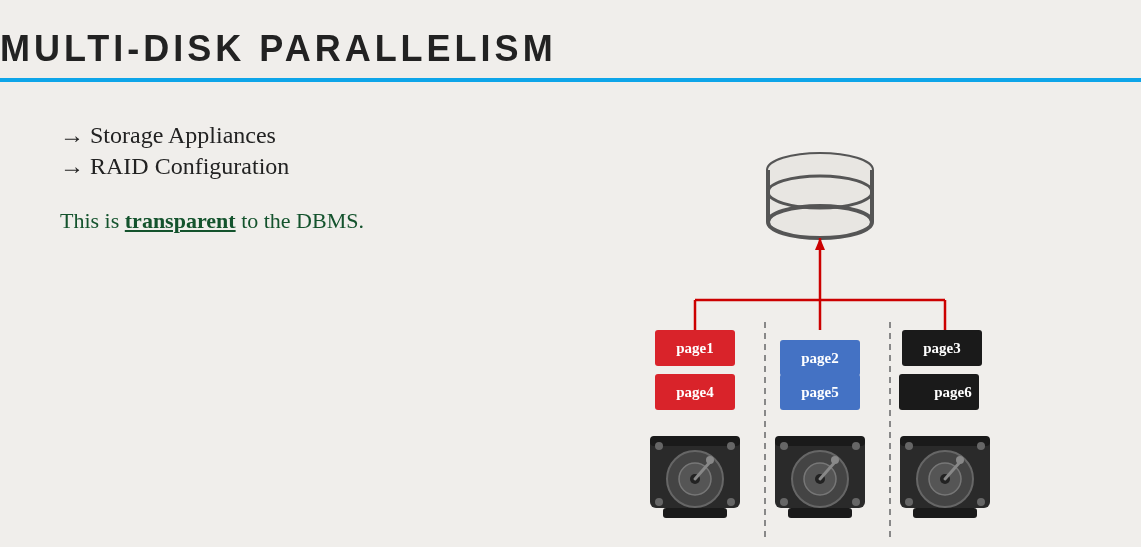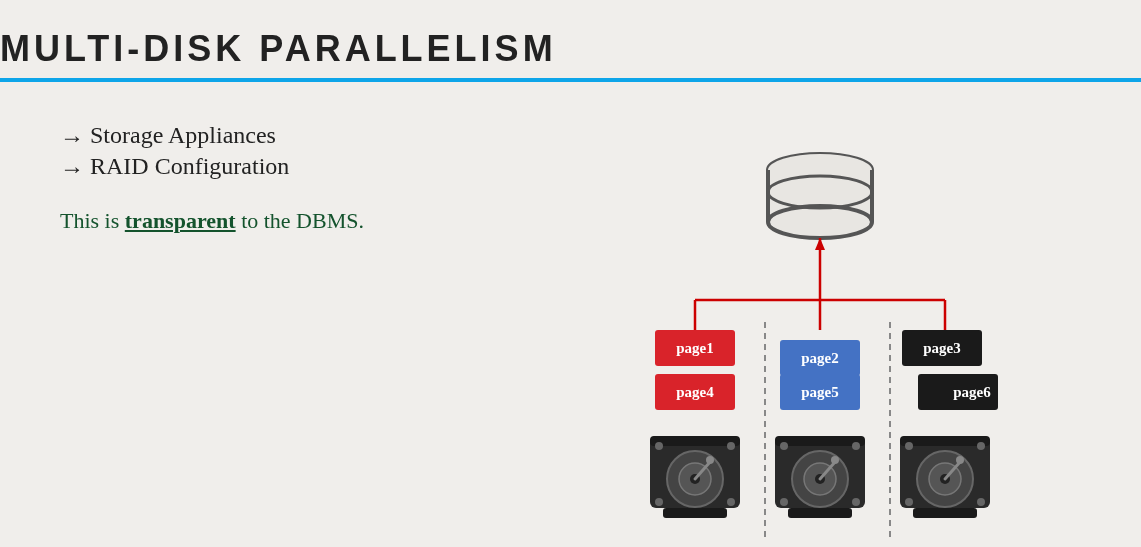--- a/index.html
+++ b/index.html
@@ -181,21 +181,21 @@
       <div class="page-box blue" style="left: 190px; top: 218px; margin-top: 10px;">
         <span>page2</span>
       </div>
       <div class="page-box blue" style="left: 190px; top: 262px;">
         <span>page5</span>
       </div>
 
       <div class="page-box black" style="left: 312px; top: 218px;">
         <span>page3</span>
       </div>
-      <div class="page-box black" style="left: 328px; top: 262px; padding-left: 28px;">
+      <div class="page-box black" style="left: 309px; top: 262px; padding-left: 28px;">
         <span>page6</span>
       </div>
 
       <svg style="position:absolute; left:55px; top:312px;" width="100" height="100" viewBox="0 0 100 100">
         <rect x="5" y="12" width="90" height="72" rx="6" fill="#2a2a2a"></rect>
         <rect x="5" y="12" width="90" height="10" rx="4" fill="#1a1a1a"></rect>
         <circle cx="50" cy="55" r="28" fill="#444" stroke="#666" stroke-width="2"></circle>
         <circle cx="50" cy="55" r="16" fill="#555" stroke="#777" stroke-width="1.5"></circle>
         <circle cx="50" cy="55" r="5" fill="#222"></circle>
 

